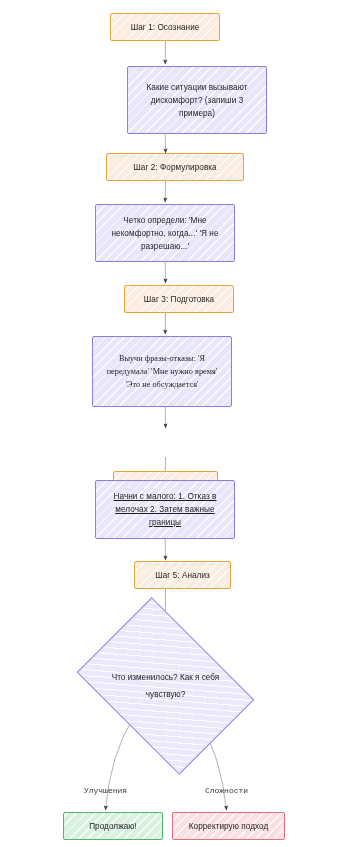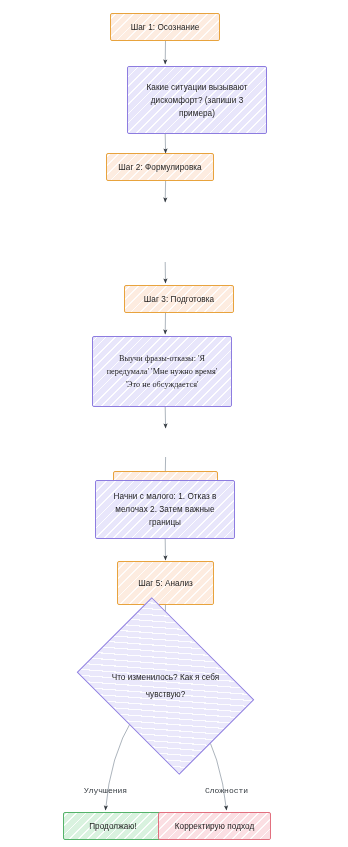--- a/index.html
+++ b/index.html
@@ -168,55 +168,58 @@
   </svg>
 
   <div class="node fill-orange" style="left:110px; top:13px; width:110px; height:28px;">
     <span>Шаг 1: Осознание</span>
   </div>
 
   <div class="node fill-purple" style="left:95px; top:66px; width:140px; height:68px;margin-left:32px;">
     <span>Какие ситуации вызывают дискомфорт? (запиши 3 примера)</span>
   </div>
 
-  <div class="node fill-orange" style="left:106px; top:153px; width:108px; height:28px;">
+  <div class="node fill-orange" style="left:106px; top:153px; width:138px; height:28px;">
     <span>Шаг 2: Формулировка</span>
   </div>
 
+  <div class="node fill-purple" style="left:95px; top:204px; width:140px; height:58px;">
+    <span>Четко определи: 'Мне некомфортно, когда...' 'Я не разрешаю...'</span>
+  </div>
 
   <div class="node fill-orange" style="left:124px; top:285px; width:110px; height:28px;">
     <span>Шаг 3: Подготовка</span>
   </div>
 
   <div class="node fill-purple" style="left:92px; top:336px; width:140px; height:71px;font-family:Liberation Serif, serif;">
     <span>Выучи фразы-отказы: 'Я передумала' 'Мне нужно время' 'Это не обсуждается'</span>
   </div>
 
   <div class="node fill-orange" style="left:113px; top:429px; width:105px; height:28px;margin-top:42px;">
     <span>Шаг 4: Практика</span>
   </div>
 
-  <div class="node fill-purple" style="left:95px; top:480px; width:140px; height:59px;">
+  <div class="node fill-purple" style="left:95px; top:480px; width:140px; height:59px;text-decoration:underline;">
     <span>Начни с малого: 1. Отказ в мелочах 2. Затем важные границы</span>
   </div>
 
-  <div class="node fill-orange" style="left:117px; top:561px; width:97px; height:44px;">
+  <div class="node fill-orange" style="left:134px; top:561px; width:97px; height:28px;">
     <span>Шаг 5: Анализ</span>
   </div>
 
   <div class="diamond-wrap" style="left:93px; top:624px; width:145px; height:124px;">
     <div class="diamond-shape"></div>
     <div class="diamond-label">Что изменилось? Как я себя чувствую?</div>
   </div>
 
   <div class="edge-label" style="left:61px; top:786px; width:89px;">Улучшения</div>
 
   <div class="edge-label" style="left:182px; top:786px; width:89px;">Сложности</div>
 
   <div class="node fill-green" style="left:63px; top:812px; width:100px; height:28px;">
     <span>Продолжаю!</span>
   </div>
 
-  <div class="node fill-red" style="left:158px; top:812px; width:113px; height:28px;">
+  <div class="node fill-red" style="left:172px; top:812px; width:113px; height:28px;">
     <span>Корректирую подход</span>
   </div>
 
 </div>
 
 </body></html>

